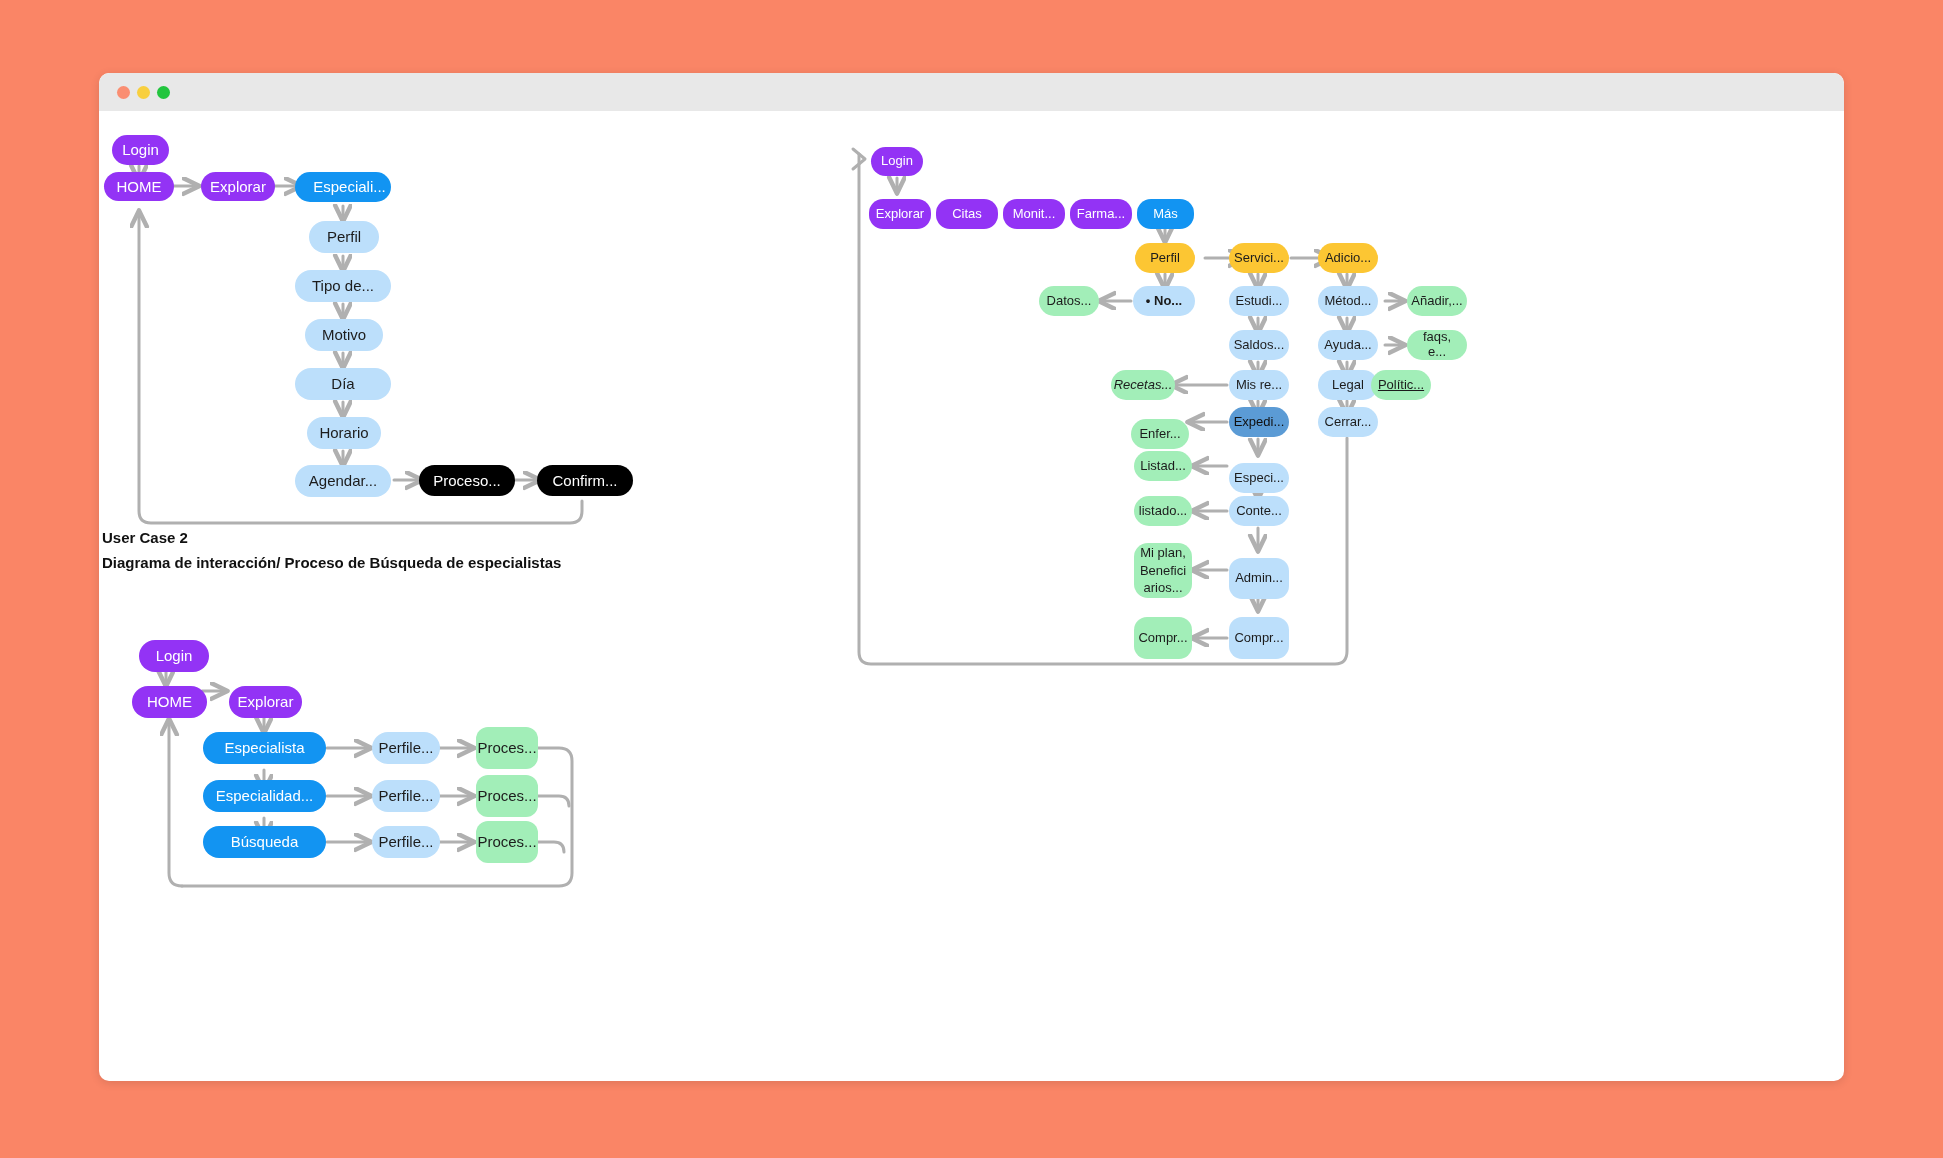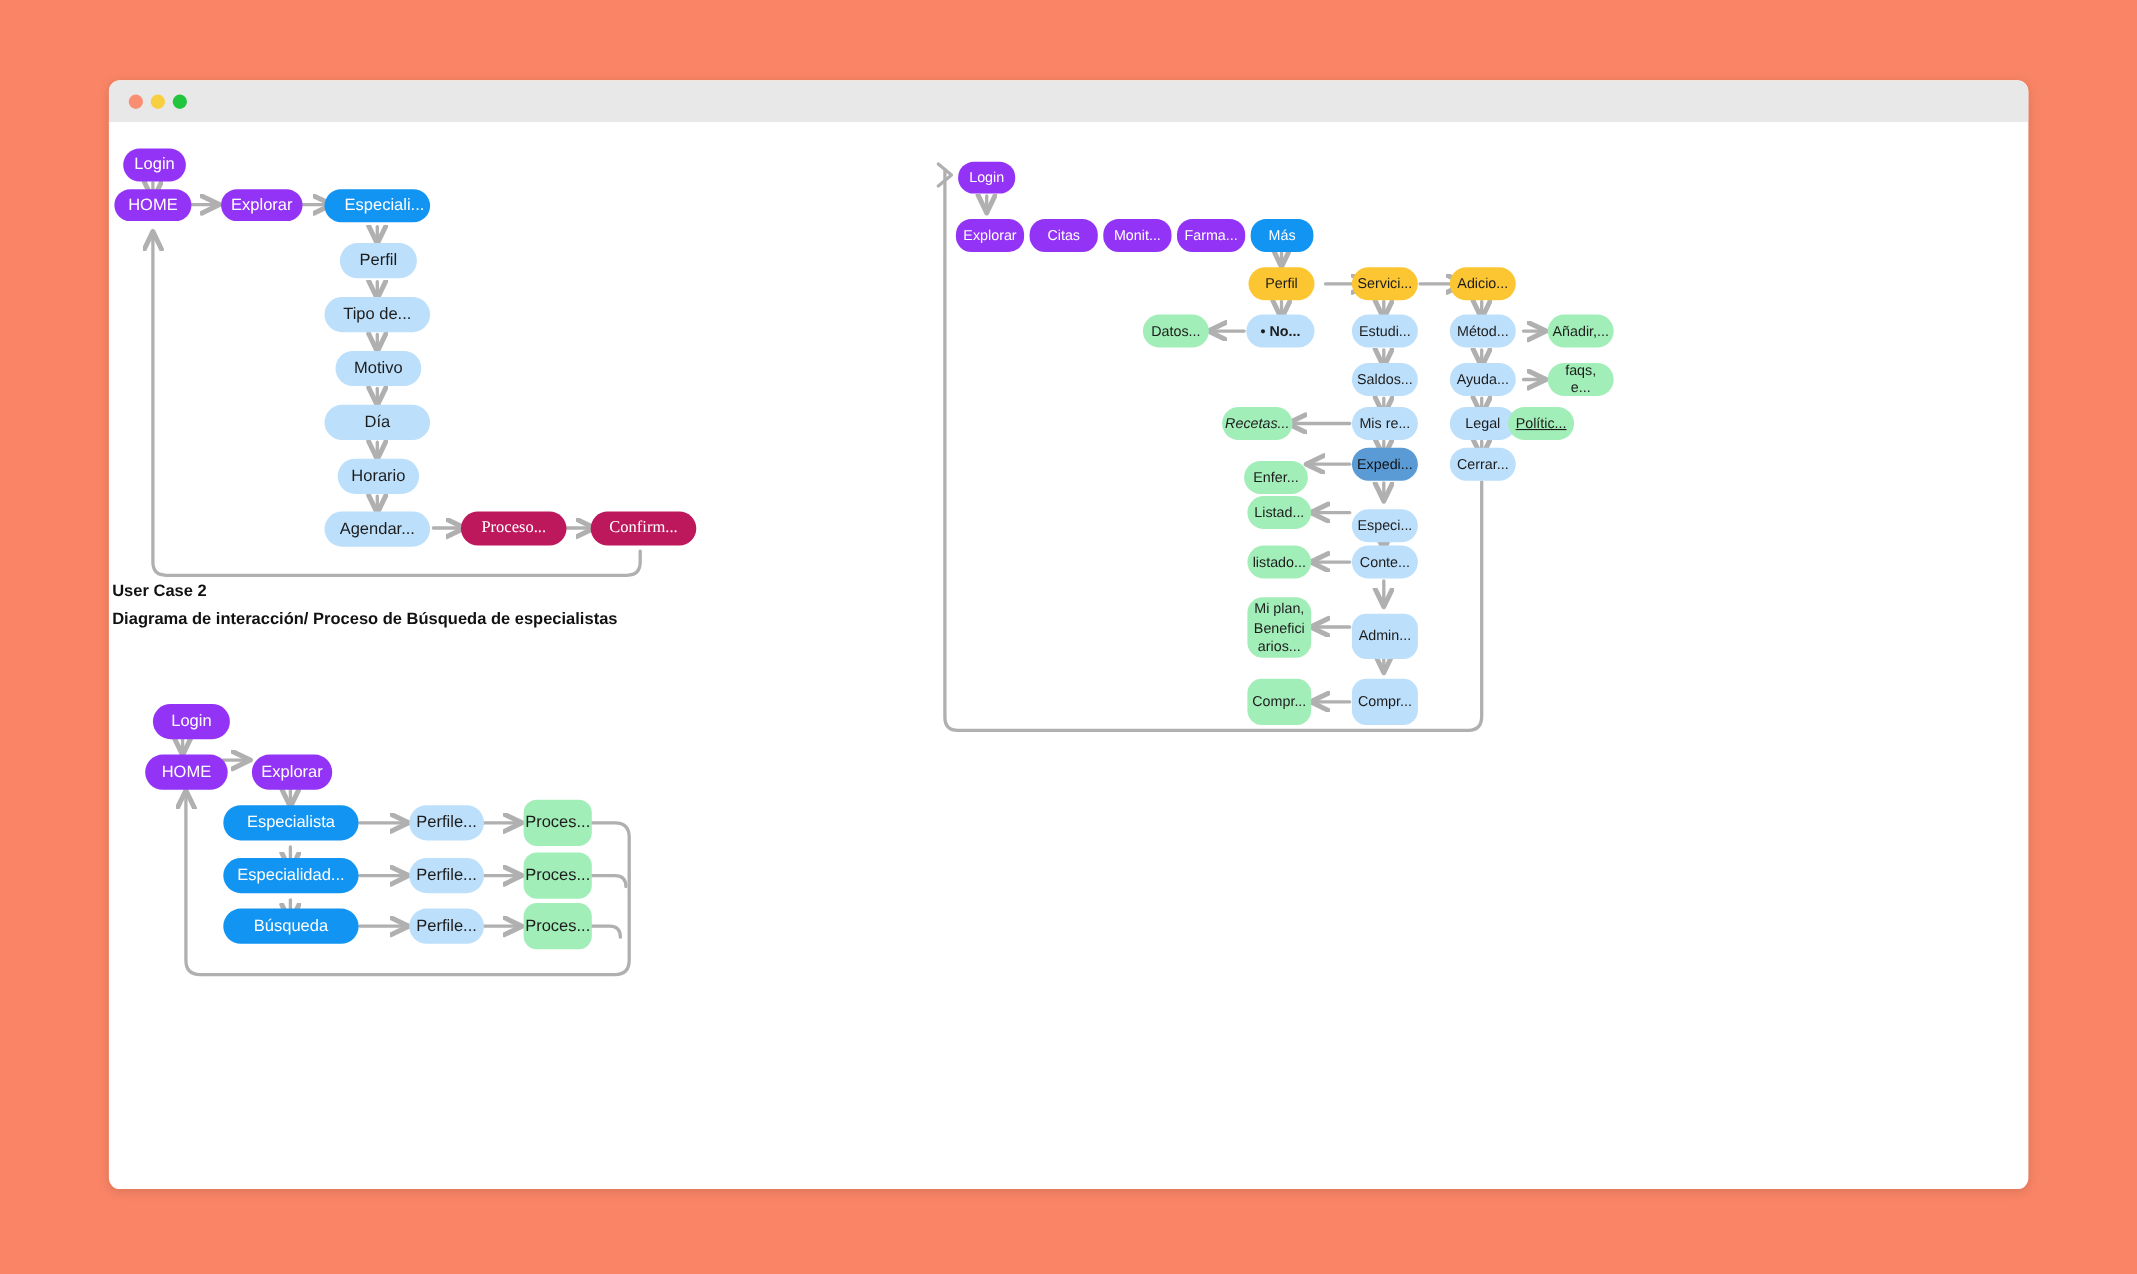--- a/index.html
+++ b/index.html
@@ -40,21 +40,21 @@
     line-height:1.15;
     box-sizing:border-box;
     padding:0 6px;
     white-space:pre-line;
     z-index:3;
   }
   .n-purple{background:#9333f5;color:#ffffff;}
   .n-blue  {background:#1294f2;color:#ffffff;}
   .n-lblue {background:#bcdffb;color:#1c1c1c;}
   .n-mblue {background:#5b9bd5;color:#101010;}
-  .n-yellow{background:#be185d;color:#ffffff;font-family:Liberation Serif, serif;}
+  .n-yellow{background:#000000;color:#ffffff;}
   .n-yellow-d{background:#fcc633;color:#1c1c1c;}
   .n-green {background:#a2eeb8;color:#1c1c1c;}
 
   .pill{border-radius:16px;}
   .chev{border-radius:14px;}
 
   
   .caption{
     position:absolute;color:#111;font-weight:bold;z-index:4;
     font-family:"Liberation Sans","DejaVu Sans",sans-serif;

